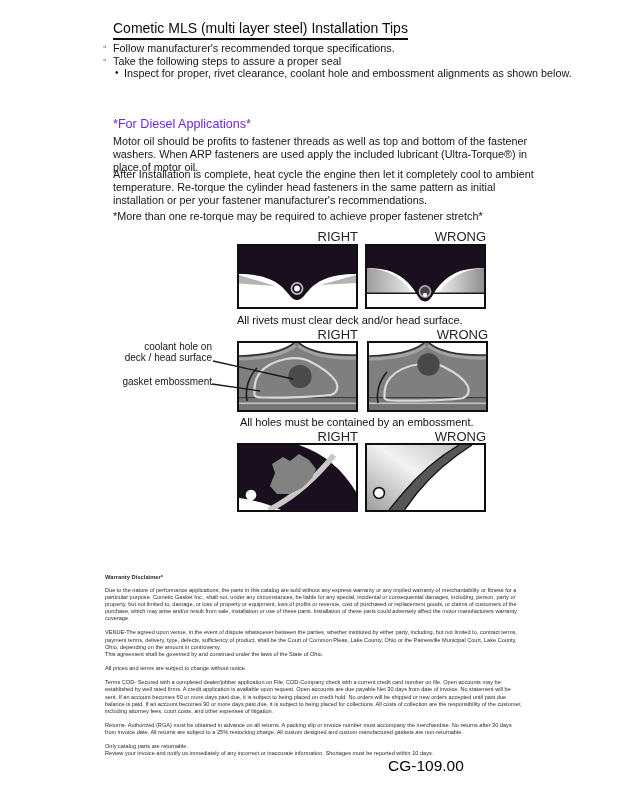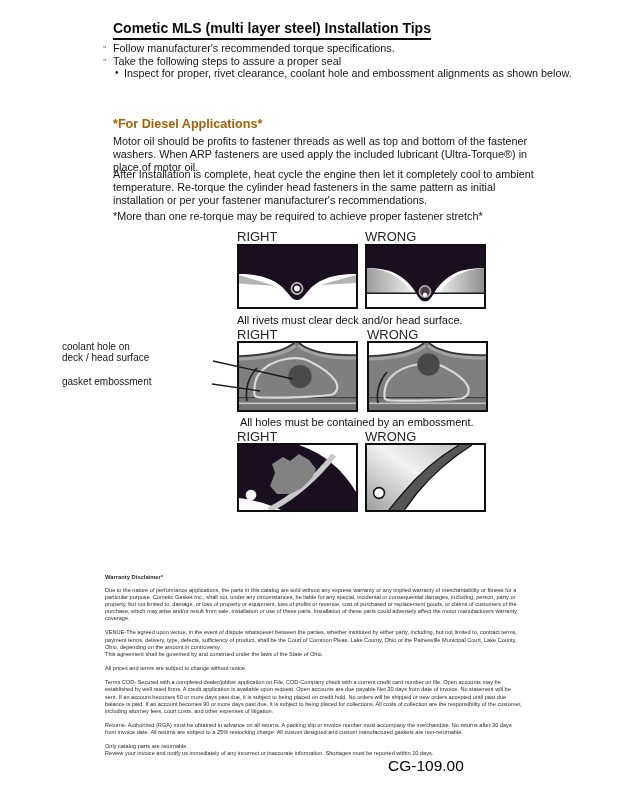--- a/index.html
+++ b/index.html
@@ -1,38 +1,38 @@
 <!DOCTYPE html>
 <html><head>
 <meta charset="utf-8">
 <style>
   *{box-sizing:border-box;margin:0;padding:0}
   html,body{background:#ffffff}
   body{width:618px;height:800px;position:relative;overflow:hidden;
        font-family:"Liberation Sans","DejaVu Sans",sans-serif;color:#111}
   .abs{position:absolute}
 
-  .title{left:113px;top:20px;font-size:14px;font-weight:bold;color:#0b0b0b;
+  .title{left:113px;top:20px;font-size:14px;font-weight:normal;color:#0b0b0b;
          border-bottom:2px solid #0b0b0b;padding-bottom:2px}
 
   .tips{left:103px;top:42px;font-size:10.8px;line-height:12.7px;color:#161616}
   .tip{padding-left:10px;position:relative}
   .tip::before{content:"◦";position:absolute;left:0;top:-1px;font-size:10px}
   .subtip{padding-left:9px;margin-left:12px;position:relative}
   .subtip::before{content:"•";position:absolute;left:0;top:0;font-size:10px}
 
-  .h2{left:113px;top:117px;font-size:12.6px;font-weight:bold;color:#a16207}
+  .h2{left:113px;top:117px;font-size:12.6px;font-weight:normal;color:#6d28d9}
   .para{left:113px;width:433px;font-size:10.8px;line-height:13.2px;color:#161616}
   #p1{top:135px}#p2{top:168px}#p3{top:210px}
 
-  .dlabel{width:121px;text-align:left;font-size:13px;color:#242424}
+  .dlabel{width:121px;text-align:right;font-size:13px;color:#242424}
   .dbox{width:121px;border:2px solid #0f0f0f;background:#fff}
   .dbox svg{display:block;width:100%;height:100%}
   .caption{font-size:11px;line-height:12.5px;color:#0f0f0f}
-  .sidelabel{width:150px;text-align:left;font-size:10px;line-height:10.8px;color:#161616}
+  .sidelabel{width:150px;text-align:right;font-size:10px;line-height:10.8px;color:#161616}
   .overlay{pointer-events:none}
 
   .legal{left:105px;top:574px;width:419px;font-size:5.6px;line-height:7.15px;color:#2a2a2a}
   .legal .lh{font-weight:bold;font-size:5.8px;margin:0 0 5.5px}
   .legal p{margin:0 0 7px}
   .legal p.tight{margin-bottom:0}
   .pagecode{left:388px;top:757px;font-size:15.5px;color:#000000}
 </style>
 </head>
 <body>

